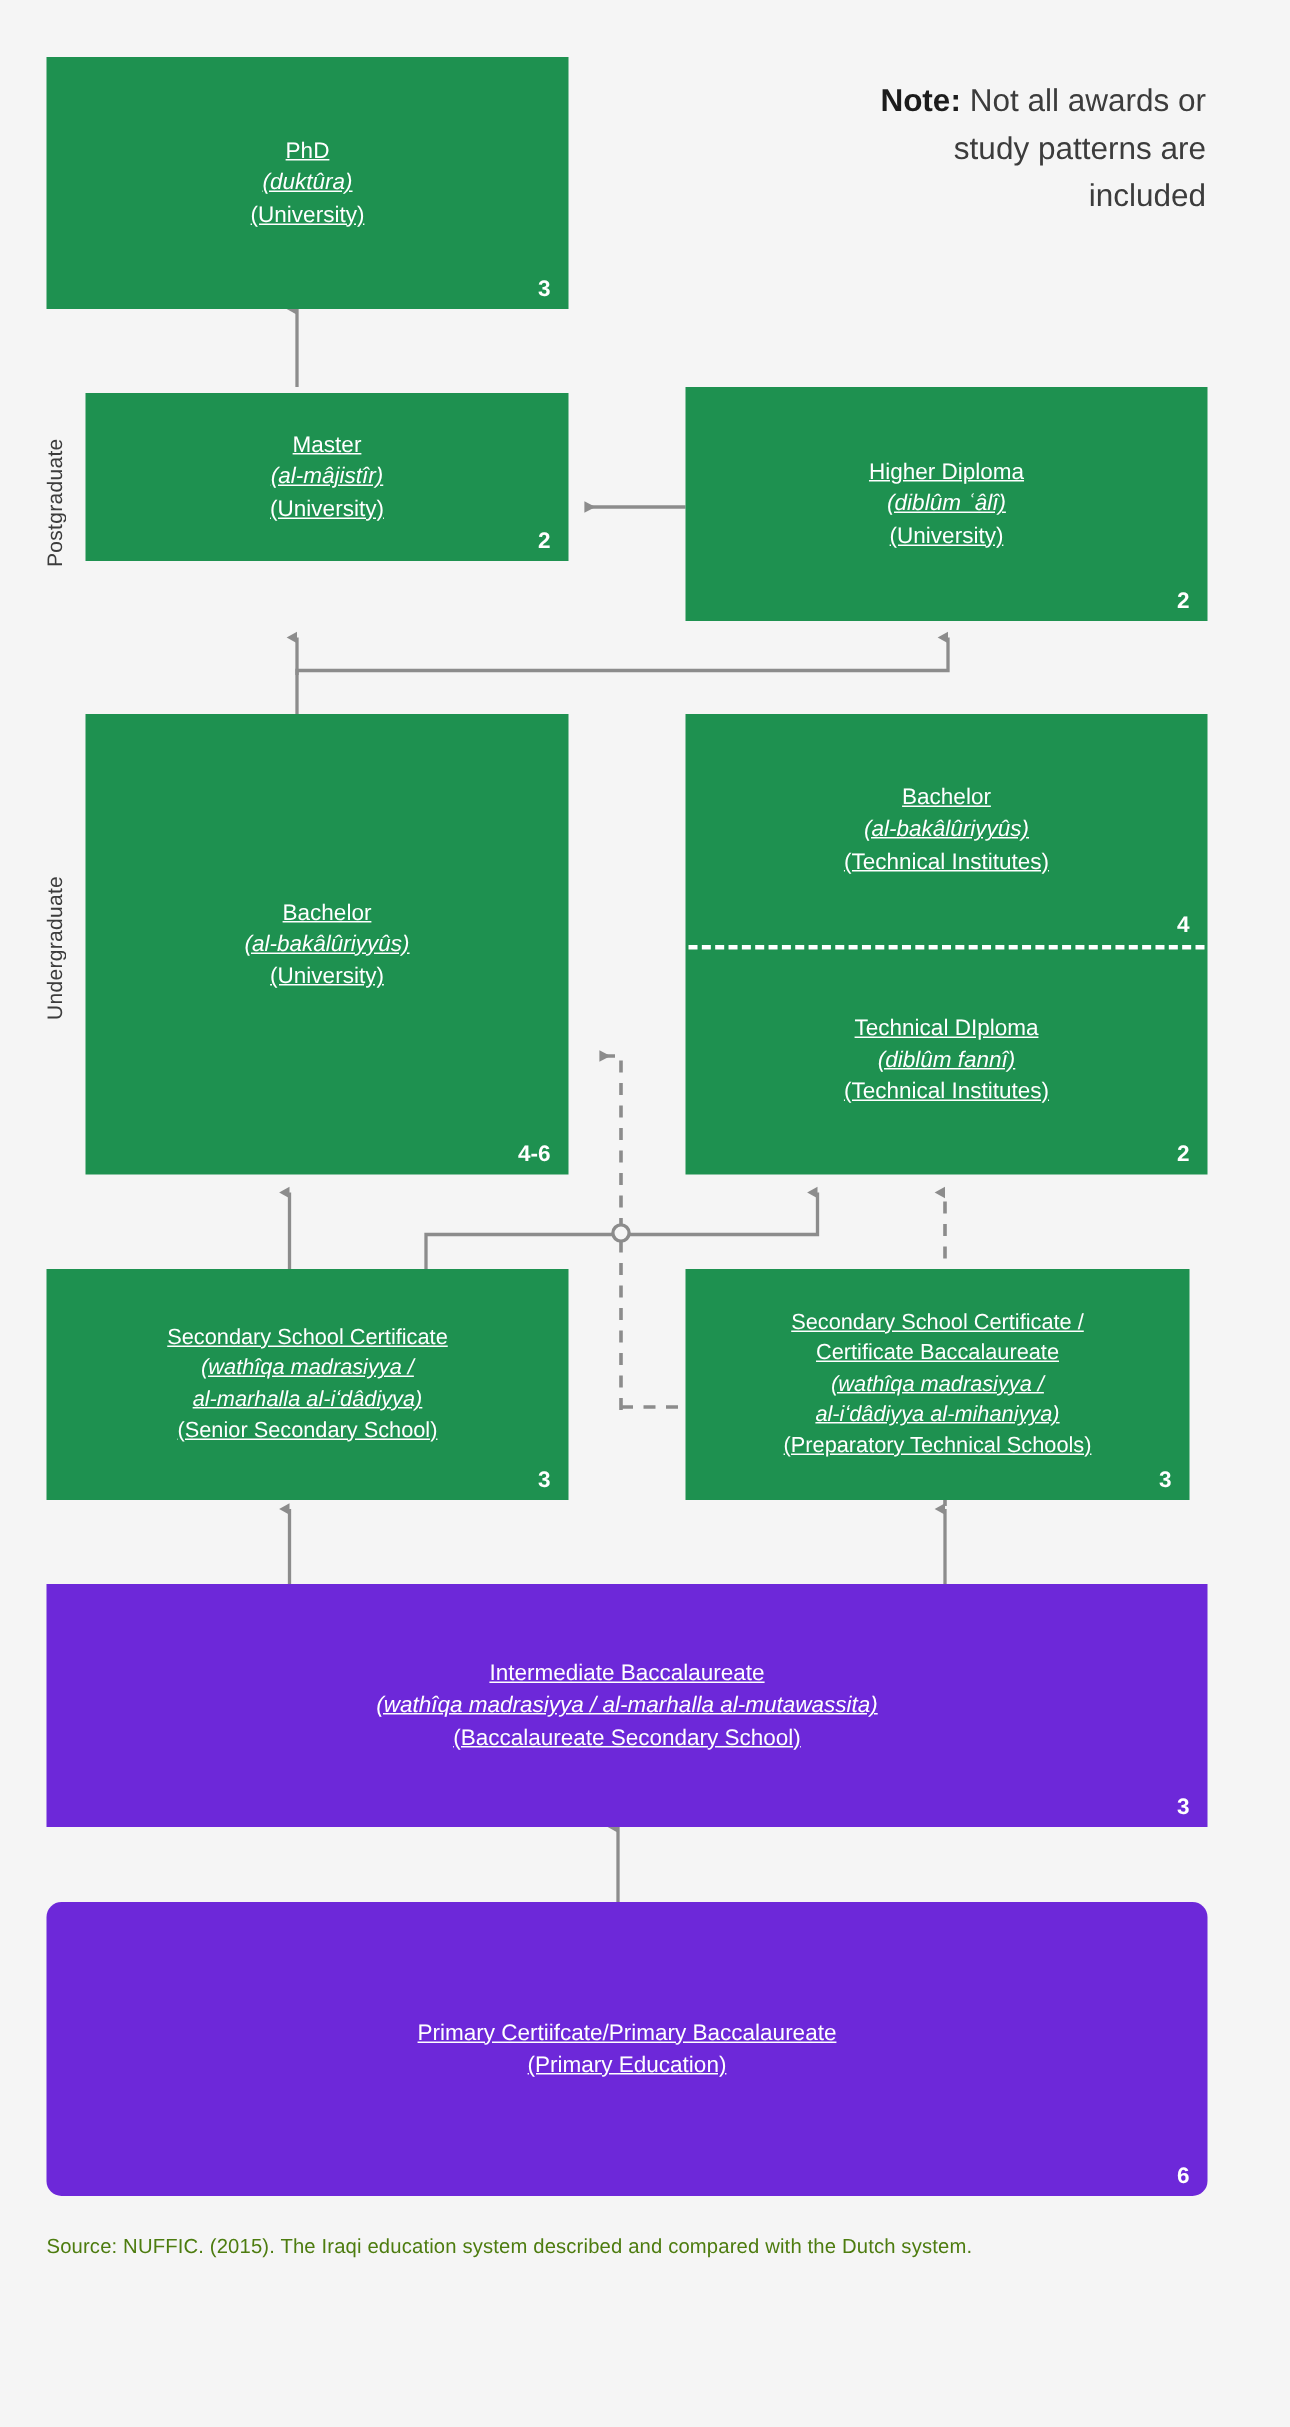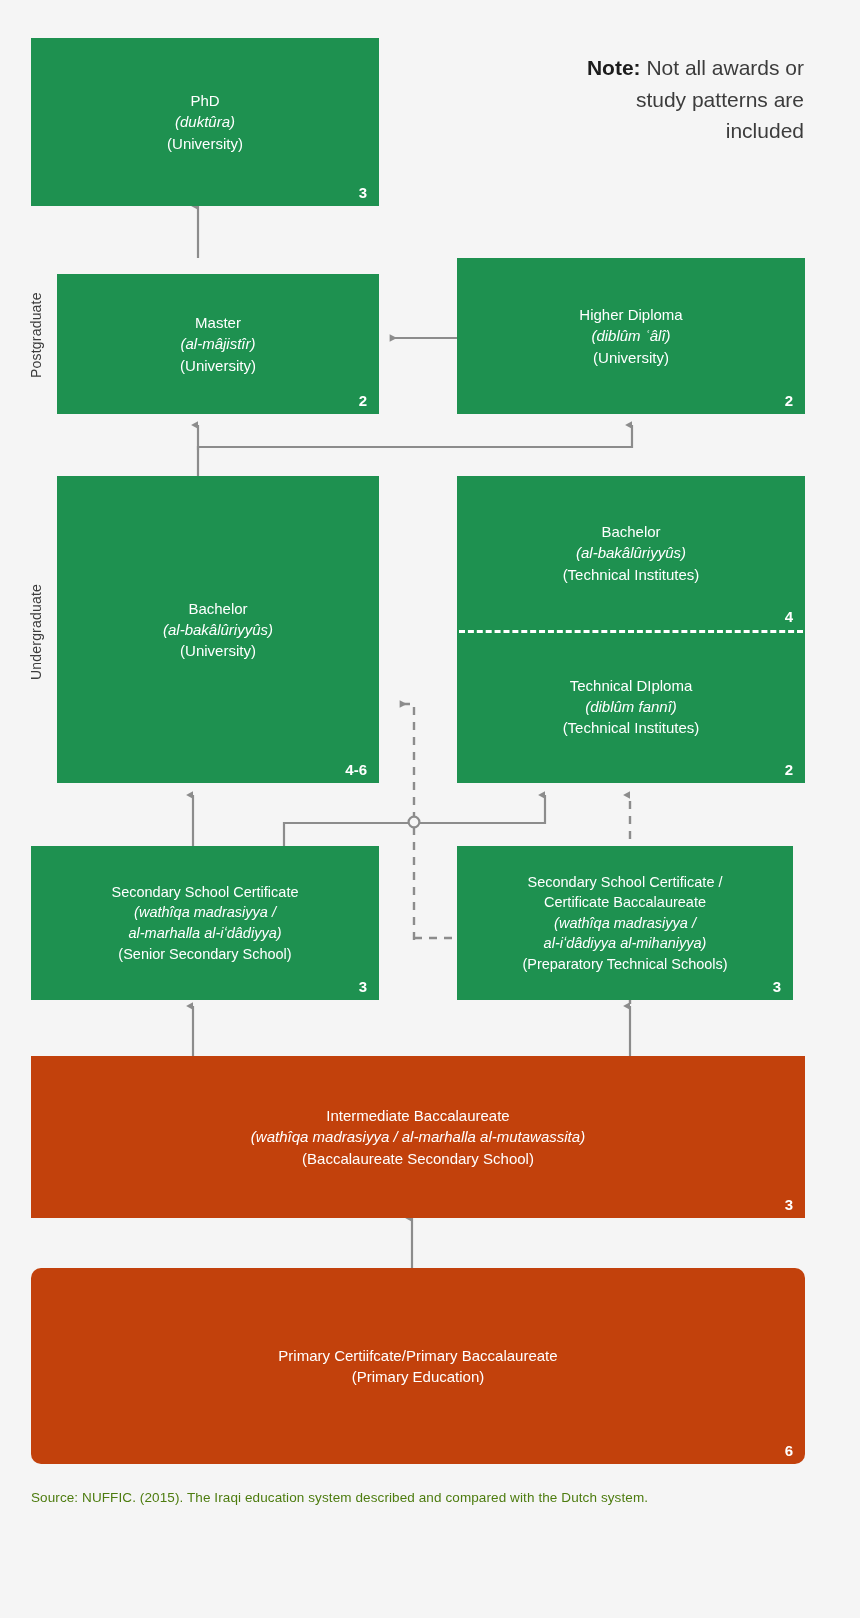--- a/index.html
+++ b/index.html
@@ -20,23 +20,24 @@
   }
   .box {
     position: absolute;
     box-sizing: border-box;
     color: #ffffff;
     display: flex;
     align-items: center;
     text-align: center;
     line-height: 1.42;
     font-size: 15px;
+    text-decoration: underline;
   }
   .box.green { background: #1e9150; }
-  .box.blue  { background: #c2410c; }
+  .box.blue  { background: #6d28d9; }
   .box-inner {
     padding: 0 14px;
     width: 100%;
   }
   .box .native {
     font-style: italic;
   }
   .dur {
     position: absolute;
     right: 12px;
@@ -143,21 +144,21 @@
 
   <div class="box green" style="left:31px; top:38px; width:348px; height:168px;">
     <div class="box-inner">
       <div>PhD</div>
       <div class="native">(duktûra)</div>
       <div>(University)</div>
     </div>
     <span class="dur">3</span>
   </div>
 
-  <div class="box green" style="left:57px; top:274px; width:322px; height:140px;">
+  <div class="box green" style="left:57px; top:262px; width:322px; height:112px;">
     <div class="box-inner">
       <div>Master</div>
       <div class="native">(al-mâjistîr)</div>
       <div>(University)</div>
     </div>
     <span class="dur">2</span>
   </div>
 
   <div class="box green" style="left:457px; top:258px; width:348px; height:156px;">
     <div class="box-inner">

